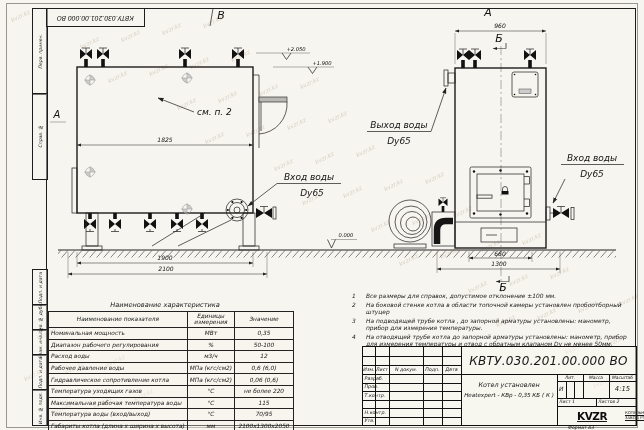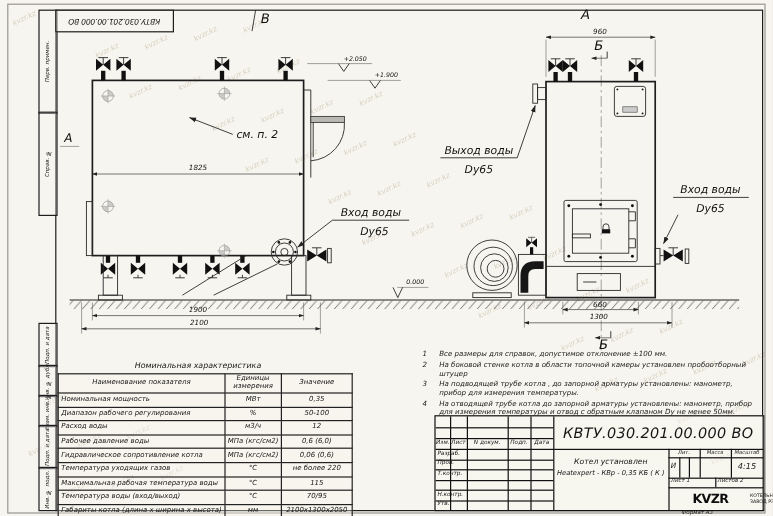--- a/index.html
+++ b/index.html
@@ -50,21 +50,21 @@
   .tb{position:absolute;left:362px;top:346px;width:273px;height:78px;border:1.2px solid #111;z-index:6;
       background:rgba(247,245,239,.55);font-style:italic;}
   .tb .h{position:absolute;background:#111;height:0.8px;}
   .tb .v{position:absolute;background:#111;width:0.8px;}
   .tb .cell{position:absolute;font-size:4.8px;line-height:1;color:#181818;}
   .desig{position:absolute;left:98px;top:0;width:175px;height:27px;display:flex;align-items:center;
          justify-content:center;font-size:12px;font-style:italic;letter-spacing:.3px;white-space:nowrap;}
   .pname{position:absolute;left:98px;top:27px;width:96px;height:51px;display:flex;flex-direction:column;
          align-items:center;justify-content:flex-start;padding-top:7px;box-sizing:border-box;text-align:center;}
   .pname .l1{font-size:6.4px;} .pname .l2{font-size:5.6px;margin-top:3px;}
-  .logo{position:absolute;left:196px;top:60px;width:76px;height:17px;display:flex;align-items:center;gap:18px;}
+  .logo{position:absolute;left:196px;top:60px;width:76px;height:17px;display:flex;align-items:center;gap:18px;text-decoration:underline;}
   .logoMark{width:9px;height:11px;background:linear-gradient(180deg,#111 20%,#f7f5ef 22%,#111 26%,#111 45%,#f7f5ef 47%,#111 51%,#111 70%,#f7f5ef 72%,#111 76%);}
   .logoTxt{font-weight:bold;font-size:10.5px;font-style:normal;letter-spacing:-0.5px;color:#0d0d0d;}
   .logoCap{font-size:3.9px;font-style:normal;line-height:1.1;color:#222;}
   .fmt{position:absolute;left:568px;top:424.5px;font-size:4.6px;font-style:italic;z-index:6;}
 </style>
 </head>
 <body>
 
 <div class="sheet">
   <div id="wm">
@@ -357,21 +357,21 @@
       <line class="tn" x1="506" y1="43" x2="506" y2="48.5"></line>
       <line class="dim" x1="506" y1="48.5" x2="493" y2="48.5" marker-end="url(#ma)"></line>
       <text class="t11" x="499" y="42" text-anchor="middle">Б</text>
 
       <line class="tn" x1="509" y1="276" x2="509" y2="281.5"></line>
       <line class="dim" x1="509" y1="281.5" x2="496" y2="281.5" marker-end="url(#ma)"></line>
       <text class="t11" x="503" y="291" text-anchor="middle">Б</text>
     </g>
   </svg>
 
-  <div class="ttitle">Номинальная характеристика</div>
+  <div class="ttitle">Наименование характеристика</div>
   <table class="tech">
     <colgroup>
         <col style="width:132px">
         <col style="width:43px">
         <col style="width:59px">
       </colgroup>
     <tbody>
         <tr>
       <th>Наименование показателя</th>
       <th>Единицы измерения</th>

